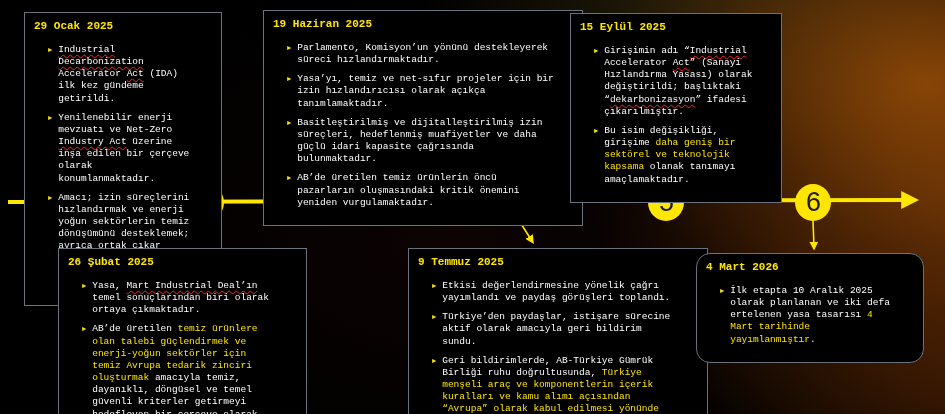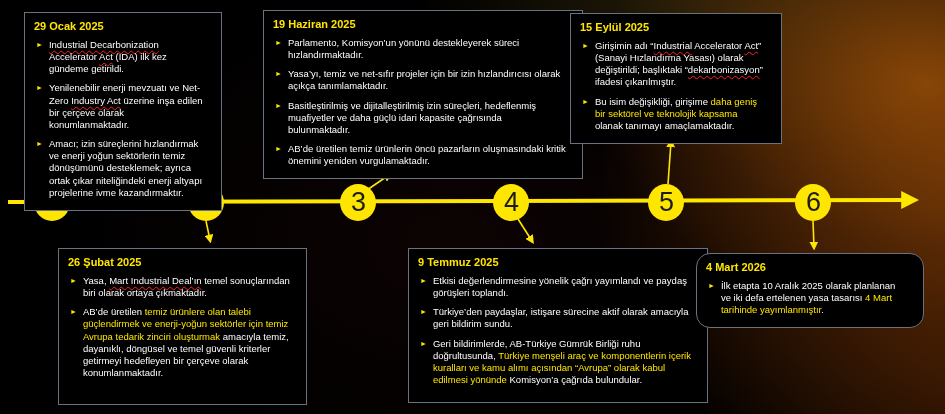--- a/index.html
+++ b/index.html
@@ -20,24 +20,24 @@
   marker path{fill:var(--accent-yellow,#ffe600);}
   .node{
     position:absolute;width:36px;height:37px;border-radius:50%;
     background:var(--accent-yellow,#ffe600);color:var(--node-text,#1c1c1c);
     display:flex;align-items:center;justify-content:center;
     font-size:27px;font-weight:400;z-index:2;letter-spacing:-1px;
   }
   .callout{
     position:absolute;box-sizing:border-box;z-index:3;
     background:var(--box-bg,#000);border:1px solid var(--box-border,#6a7280);
-    padding:7px 16px 4px 9px;color:var(--text-white,#fff);
+    padding:7px 16px 4px 9px;color:var(--text-white,#fff);font-family:Liberation Mono, monospace;
   }
   .date{color:var(--accent-yellow,#ffe600);font-weight:bold;font-size:11px;margin:0 0 7px 0;}
-  ul.bullets{list-style:none;margin:0;padding:0;}
+  ul.bullets{list-style:none;margin:12px;padding:0;}
   ul.bullets li{display:flex;gap:6px;margin:0 0 7px 0;font-size:9.5px;line-height:1.28;}
   .tri{color:var(--accent-yellow,#ffe600);font-size:7px;line-height:12px;flex:0 0 auto;padding-left:2px;}
   .runs{flex:1 1 auto;}
   .hl{color:var(--accent-yellow,#ffe600);}
   .sq{
     text-decoration-line:underline;text-decoration-style:wavy;
     text-decoration-color:var(--squiggle-red,#ff1f1f);
     text-decoration-thickness:1px;text-underline-offset:2px;
   }
 </style>

